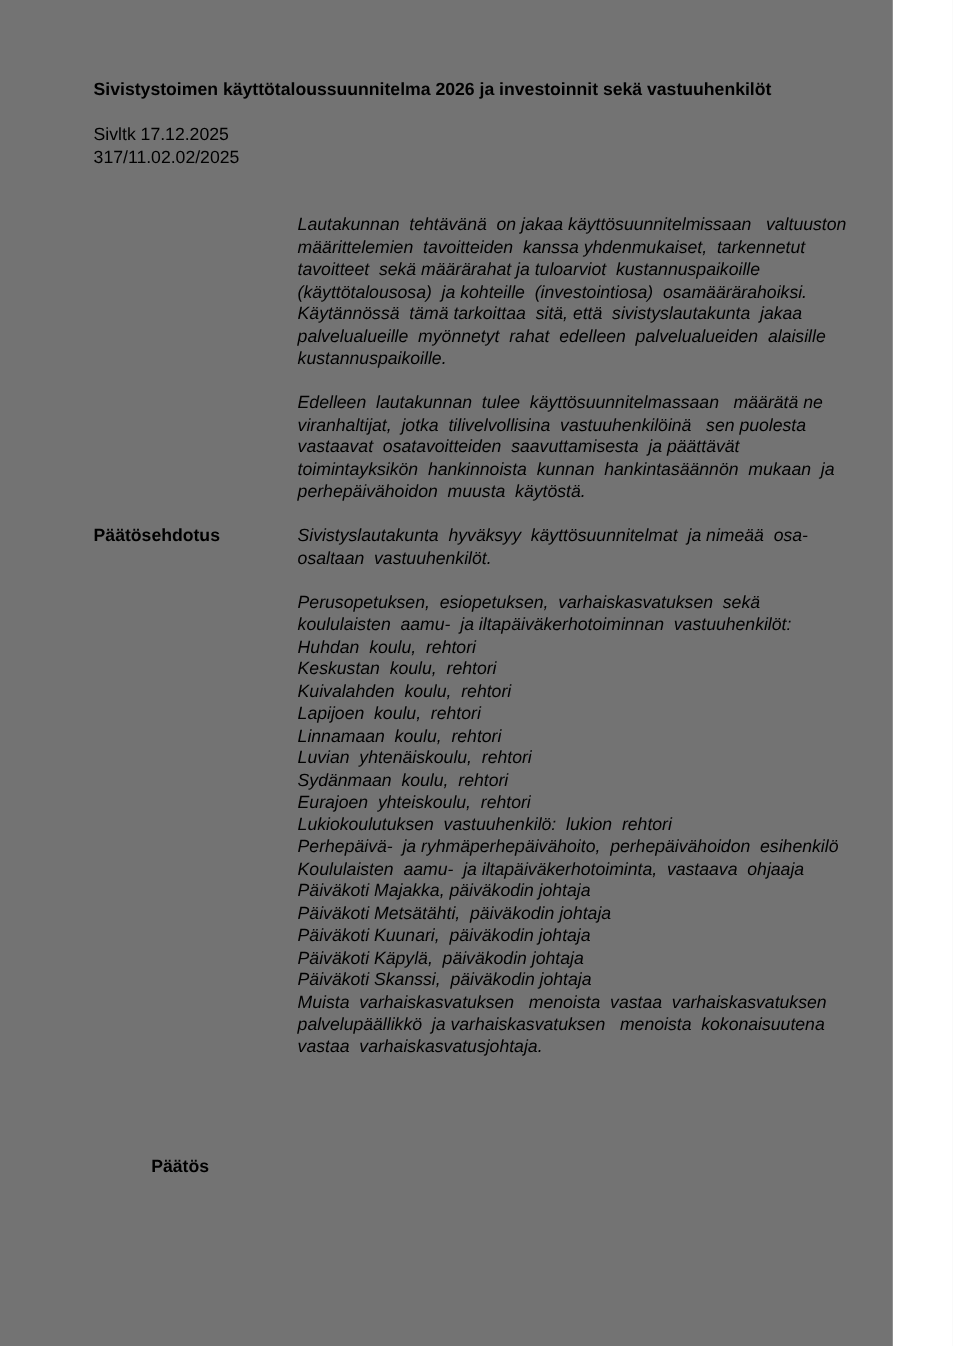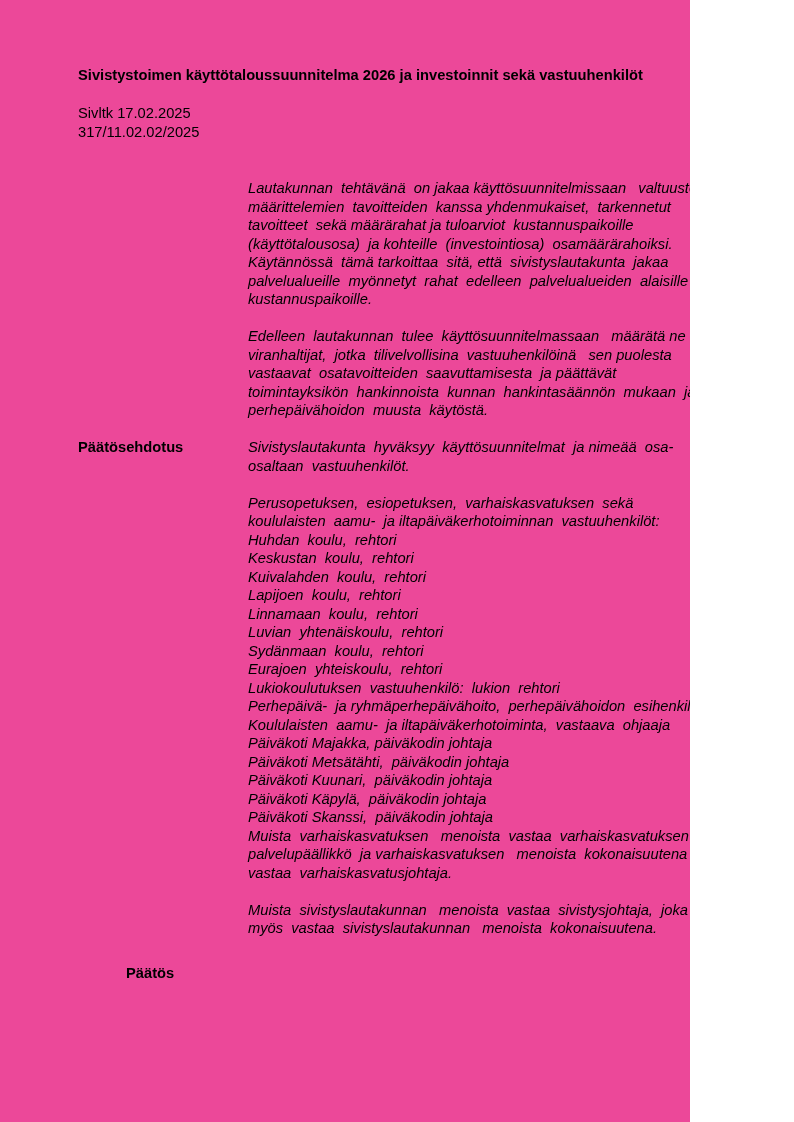--- a/index.html
+++ b/index.html
@@ -2,23 +2,23 @@
 <html><head>
 <meta charset="utf-8">
 <style>
   html, body {
     margin: 0;
     padding: 0;
     background: #ffffff;
   }
   .page {
     position: relative;
-    width: 690px;
+    width: 744px;
     height: 1122px;
-    background: #ec4899;
+    background: #737373;
     color: #000000;
     font-family: "Liberation Sans", sans-serif;
     font-size: 14.7px;
     line-height: 18.5px;
     overflow: hidden;
   }
   .doc-title {
     position: absolute;
     left: 78px;
     top: 66px;
@@ -57,21 +57,21 @@
   .side-label.decision { top: 964px; margin-left: 48px; }
 </style>
 </head>
 <body>
 
 <div class="page">
 
   <h1 class="doc-title">Sivistystoimen käyttötaloussuunnitelma 2026 ja investoinnit sekä vastuuhenkilöt</h1>
 
   <div class="meta-block">
-    <div class="meta-line">Sivltk 17.02.2025</div>
+    <div class="meta-line">Sivltk 17.12.2025</div>
     <div class="meta-line">317/11.02.02/2025</div>
   </div>
 
   <div class="side-label proposal">Päätösehdotus</div>
 
   <div class="side-label decision">Päätös</div>
 
   <div class="content-col">
     <p class="para">Lautakunnan  tehtävänä  on jakaa käyttösuunnitelmissaan   valtuuston
 määrittelemien  tavoitteiden  kanssa yhdenmukaiset,  tarkennetut
@@ -101,17 +101,15 @@
 Perhepäivä-  ja ryhmäperhepäivähoito,  perhepäivähoidon  esihenkilö
 Koululaisten  aamu-  ja iltapäiväkerhotoiminta,  vastaava  ohjaaja
 Päiväkoti Majakka, päiväkodin johtaja
 Päiväkoti Metsätähti,  päiväkodin johtaja
 Päiväkoti Kuunari,  päiväkodin johtaja
 Päiväkoti Käpylä,  päiväkodin johtaja
 Päiväkoti Skanssi,  päiväkodin johtaja
 Muista  varhaiskasvatuksen   menoista  vastaa  varhaiskasvatuksen
 palvelupäällikkö  ja varhaiskasvatuksen   menoista  kokonaisuutena
 vastaa  varhaiskasvatusjohtaja.</p>
-    <p class="para">Muista  sivistyslautakunnan   menoista  vastaa  sivistysjohtaja,  joka
-myös  vastaa  sivistyslautakunnan   menoista  kokonaisuutena.</p>
   </div>
 
 </div>
 
 </body></html>

